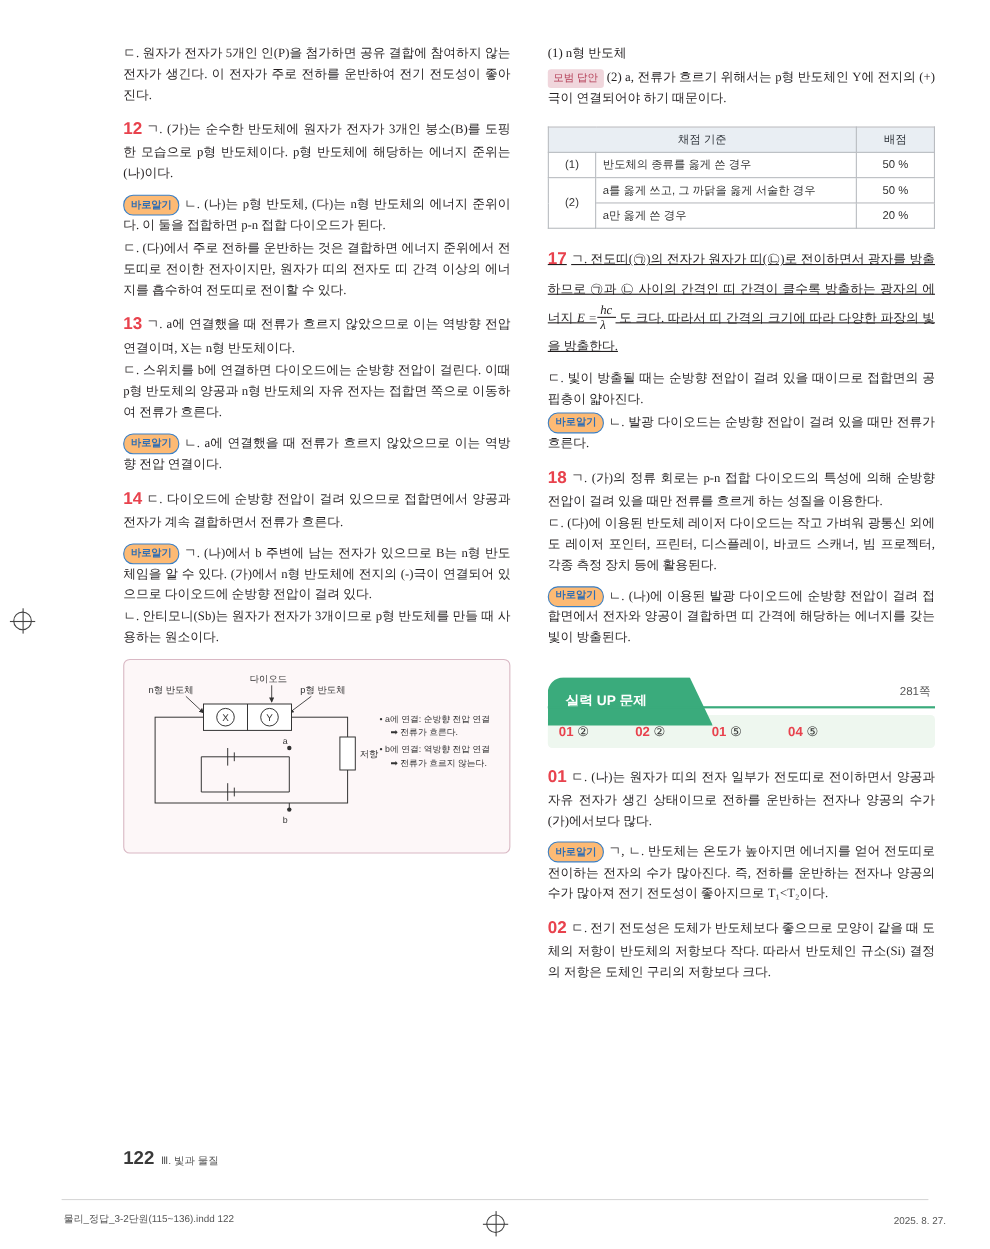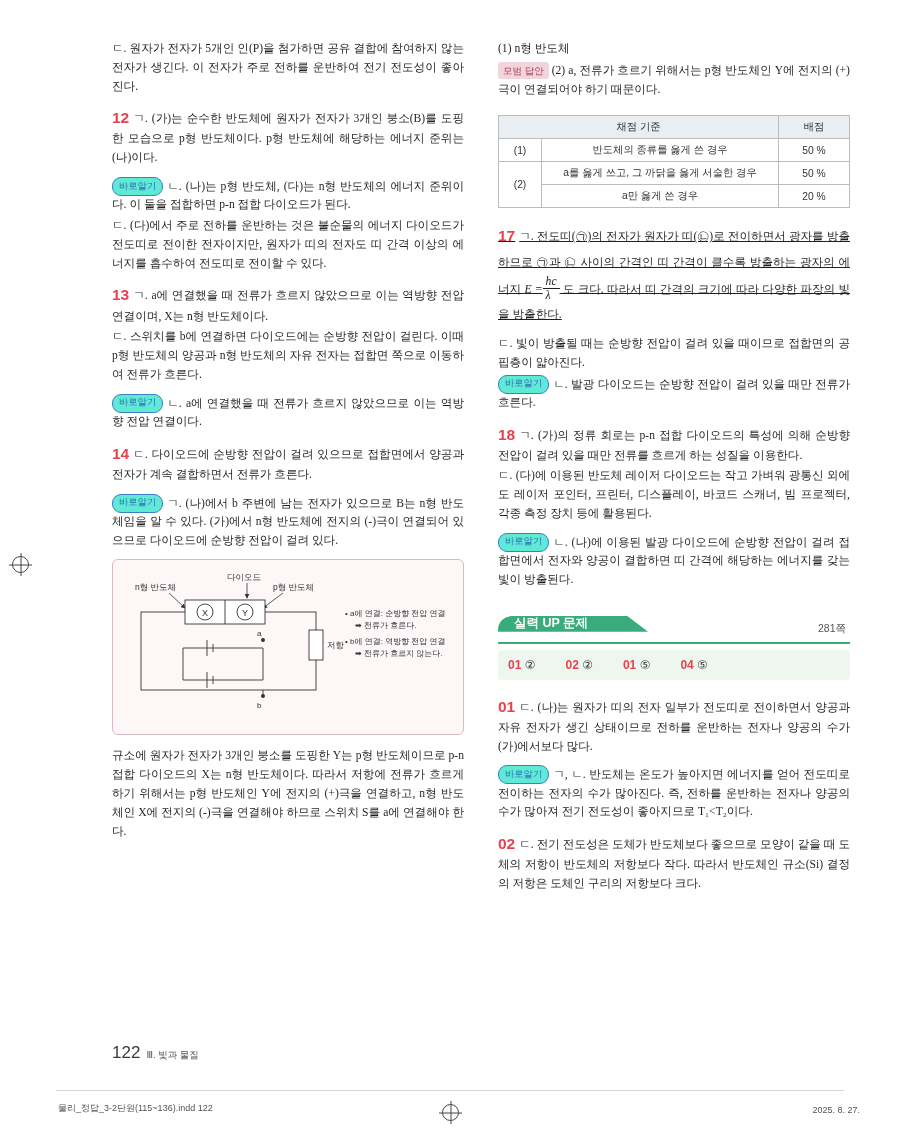--- a/index.html
+++ b/index.html
@@ -18,84 +18,84 @@
     font-family:"Liberation Sans", sans-serif;
     margin-right:4px; vertical-align:-1px;
   }
   .blk{margin:0 0 9px 0;}
   .blk p{margin:0 0 2px 0;}
   .blk p:last-child{margin-bottom:0;}
   .tag{
     display:inline-block; border:1px solid #3b7fc4; color:#2e6db4;
     border-radius:9px; font-size:9.3px; padding:0.5px 6px 1.5px 6px;
     font-family:"Liberation Sans", sans-serif; margin-right:4px;
-    vertical-align:1px; background:#5eead4;
+    vertical-align:1px; background:#fdba74;font-weight:bold;
   }
   .frac{display:inline-block; text-align:left; vertical-align:-0.55em; font-style:italic;}
   .frac .num{display:block; border-bottom:1px solid #231f20; padding:0 3px; line-height:1.15;}
   .frac .den{display:block; padding:0 3px; line-height:1.2;}
   .ital{font-style:italic;}
   
   .score-table{
     width:100%; border-collapse:collapse; margin:16px 0 12px 0;
     font-size:10.3px; font-family:"Liberation Sans", sans-serif;
   }
   .score-table th, .score-table td{
-    border:1px solid #b9bcc0; padding:4px 6px; text-align:center; color:#333;
+    border:1px solid #b9bcc0; padding:4px 6px; text-align:left; color:#333;
   }
   .score-table th{background:#e9eef3; text-align:center; font-weight:normal; color:#2d3238;}
   .score-table td.c{text-align:center; width:30px;}
   .score-table td.pts{text-align:center; width:58px;}
   .answer-chip{
     display:inline-block; background:#f0d6dc; color:#b23a53; border-radius:3px;
     font-size:9.5px; padding:1px 5px; font-family:"Liberation Sans", sans-serif;
     margin-right:3px;
   }
   
   .up-box{margin-top:26px; position:relative;}
   .up-head{
     position:relative; height:28px;
   }
   .up-tab{
-    position:absolute; left:0; top:0; height:16px; width:150px;
+    position:absolute; left:0; top:0; height:44px; width:150px;
     background:#3aab7c; border-radius:14px 14px 0 0 / 14px 14px 0 0;
     color:#fff; font-family:"Liberation Sans", sans-serif; font-size:12.5px;
     font-weight:bold; display:flex; align-items:center; padding-left:16px;
     box-sizing:border-box;
     clip-path: polygon(0 0, 86% 0, 100% 100%, 0 100%);
   }
   .up-line{
     position:absolute; left:0; right:0; bottom:0; height:2px; background:#3aab7c;
   }
   .up-page{
     position:absolute; right:4px; top:6px; font-size:10.5px; color:#555;
     font-family:"Liberation Sans", sans-serif;
   }
   .up-ans{
     background:#eef7ef; border-radius:4px; padding:8px 10px; margin-top:6px;
-    display:flex; gap:30px; font-family:"Liberation Sans", sans-serif; font-size:12px;
+    display:flex; gap:42px; font-family:"Liberation Sans", sans-serif; font-size:12px;
   }
   .up-ans b{color:#e8424d;}
   .up-ans span{color:#333;}
   
   .figbox{
     border:1px solid #d9b8c4; background:#fdf7f8; border-radius:6px;
     margin:2px 0 12px 0; padding:8px 10px 10px 10px; position:relative;
   }
   .fig-title{
     color:#d1495b; font-weight:bold; font-size:11.5px;
     font-family:"Liberation Sans", sans-serif; margin-bottom:2px;
   }
   .arrow16{color:#e8424d; font-size:12px; margin:0 3px 0 2px;}
   
   .folio{
     position:absolute; left:112px; bottom:72px;
     font-family:"Liberation Sans", sans-serif;
   }
-  .folio .num{font-size:17px; font-weight:normal; color:#3a3a3a;}
+  .folio .num{font-size:17px; font-weight:bold; color:#3a3a3a;}
   .folio .txt{font-size:9.5px; color:#555; margin-left:6px;}
   .footline{
     position:absolute; left:56px; right:56px; bottom:44px; height:1px; background:#d7d7d7;
   }
   .footer-left{
     position:absolute; left:58px; bottom:20px; font-size:9px; color:#555;
     font-family:"Liberation Sans", sans-serif;
   }
   .footer-right{
     position:absolute; right:40px; bottom:20px; font-size:9px; color:#555;
@@ -122,36 +122,37 @@
 
   <div class="col col-left">
 
     <p>ㄷ. 원자가 전자가 5개인 인(P)을 첨가하면 공유 결합에 참여하지 않는 전자가 생긴다. 이 전자가 주로 전하를 운반하여 전기 전도성이 좋아진다.</p>
 
     <div class="blk">
       <p><span class="qnum">12</span><span>ㄱ. (가)는 순수한 반도체에 원자가 전자가 3개인 붕소(B)를 도핑한 모습으로 p형 반도체이다. p형 반도체에 해당하는 에너지 준위는 (나)이다.</span></p>
     </div>
     <div class="blk">
       <p><span class="tag">바로알기</span><span>ㄴ. (나)는 p형 반도체, (다)는 n형 반도체의 에너지 준위이다. 이 둘을 접합하면 p-n 접합 다이오드가 된다.</span></p>
-      <p>ㄷ. (다)에서 주로 전하를 운반하는 것은 불순물의 에너지 다이오드가 전도띠로 전이한 전자이지만, 원자가 띠의 전자도 띠 간격 이상의 에너지를 흡수하여 전도띠로 전이할 수 있다.</p>
+      <p>ㄷ. (다)에서 주로 전하를 운반하는 것은 결합하면 에너지 준위에서 전도띠로 전이한 전자이지만, 원자가 띠의 전자도 띠 간격 이상의 에너지를 흡수하여 전도띠로 전이할 수 있다.</p>
     </div>
 
     <div class="blk">
       <p><span class="qnum">13</span><span>ㄱ. a에 연결했을 때 전류가 흐르지 않았으므로 이는 역방향 전압 연결이며, X는 n형 반도체이다.</span></p>
       <p>ㄷ. 스위치를 b에 연결하면 다이오드에는 순방향 전압이 걸린다. 이때 p형 반도체의 양공과 n형 반도체의 자유 전자는 접합면 쪽으로 이동하여 전류가 흐른다.</p>
     </div>
     <div class="blk">
       <p><span class="tag">바로알기</span><span>ㄴ. a에 연결했을 때 전류가 흐르지 않았으므로 이는 역방향 전압 연결이다.</span></p>
     </div>
 
     <div class="blk">
       <p><span class="qnum">14</span><span>ㄷ. 다이오드에 순방향 전압이 걸려 있으므로 접합면에서 양공과 전자가 계속 결합하면서 전류가 흐른다.</span></p>
     </div>
     <div class="blk">
       <p><span class="tag">바로알기</span><span>ㄱ. (나)에서 b 주변에 남는 전자가 있으므로 B는 n형 반도체임을 알 수 있다. (가)에서 n형 반도체에 전지의 (-)극이 연결되어 있으므로 다이오드에 순방향 전압이 걸려 있다.</span></p>
+      <p>ㄴ. 안티모니(Sb)는 원자가 전자가 3개이므로 p형 반도체를 만들 때 사용하는 원소이다.</p>
     </div>
 
 
     <div>
 
       <div class="figbox">
         <svg width="330" height="152" viewBox="0 0 330 152">
 
           <text x="12" y="22" font-size="8.5" fill="#333">n형 반도체</text>
           <text x="104" y="12" font-size="8.5" fill="#333">다이오드</text>
@@ -195,21 +196,20 @@
           <text x="134" y="140" font-size="8" fill="#333">b</text>
           <line x1="140" y1="128" x2="140" y2="122" stroke="#333" stroke-width="0.9"></line>
 
           <text x="222" y="48" font-size="8" fill="#333">• a에 연결: 순방향 전압 연결</text>
           <text x="232" y="60" font-size="8" fill="#333">➡ 전류가 흐른다.</text>
           <text x="222" y="76" font-size="8" fill="#333">• b에 연결: 역방향 전압 연결</text>
           <text x="232" y="88" font-size="8" fill="#333">➡ 전류가 흐르지 않는다.</text>
         </svg>
       </div>
 
-      <p>규소에 원자가 전자가 3개인 붕소를 도핑한 Y는 p형 반도체이므로 p-n 접합 다이오드의 X는 n형 반도체이다. 따라서 저항에 전류가 흐르게 하기 위해서는 p형 반도체인 Y에 전지의 (+)극을 연결하고, n형 반도체인 X에 전지의 (-)극을 연결해야 하므로 스위치 S를 a에 연결해야 한다.</p>
     </div>
   </div>
 
   <div class="col col-right">
 
     <p style="margin-bottom:3px;">(1) n형 반도체</p>
     <p><span class="answer-chip">모범 답안</span><span>(2) a, 전류가 흐르기 위해서는 p형 반도체인 Y에 전지의 (+)극이 연결되어야 하기 때문이다.</span></p>
 
     <table class="score-table">
       <thead>

